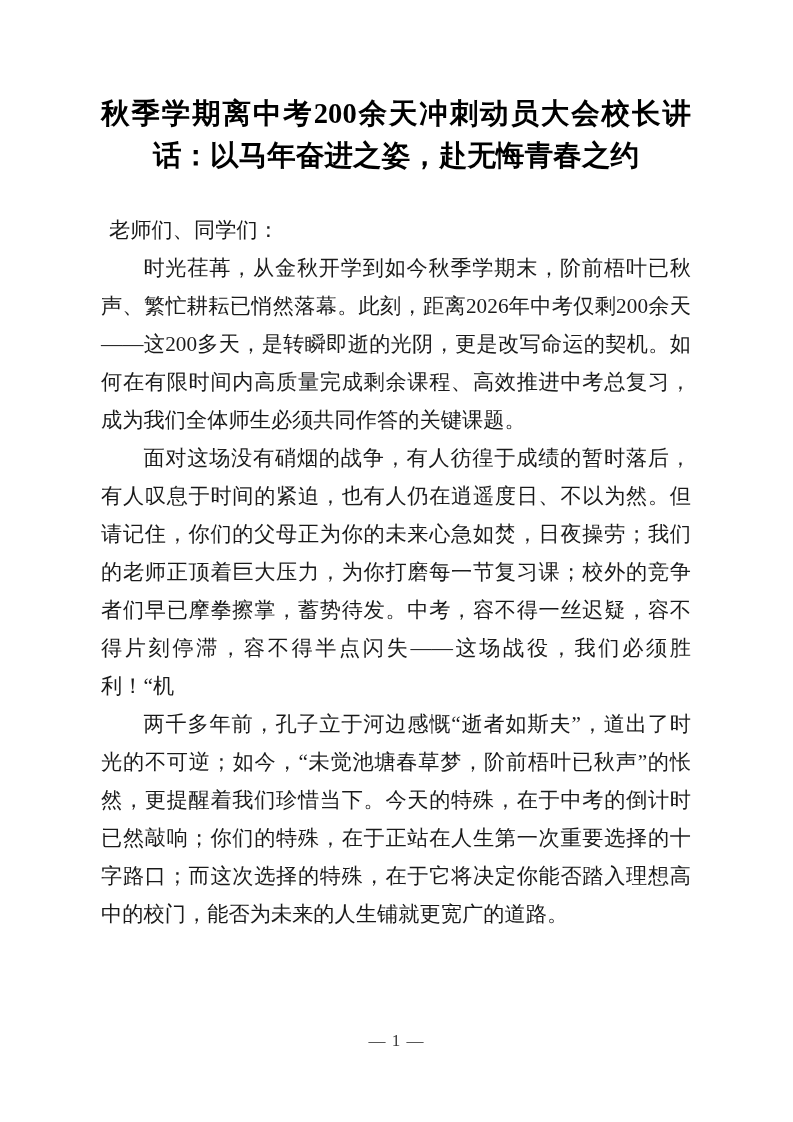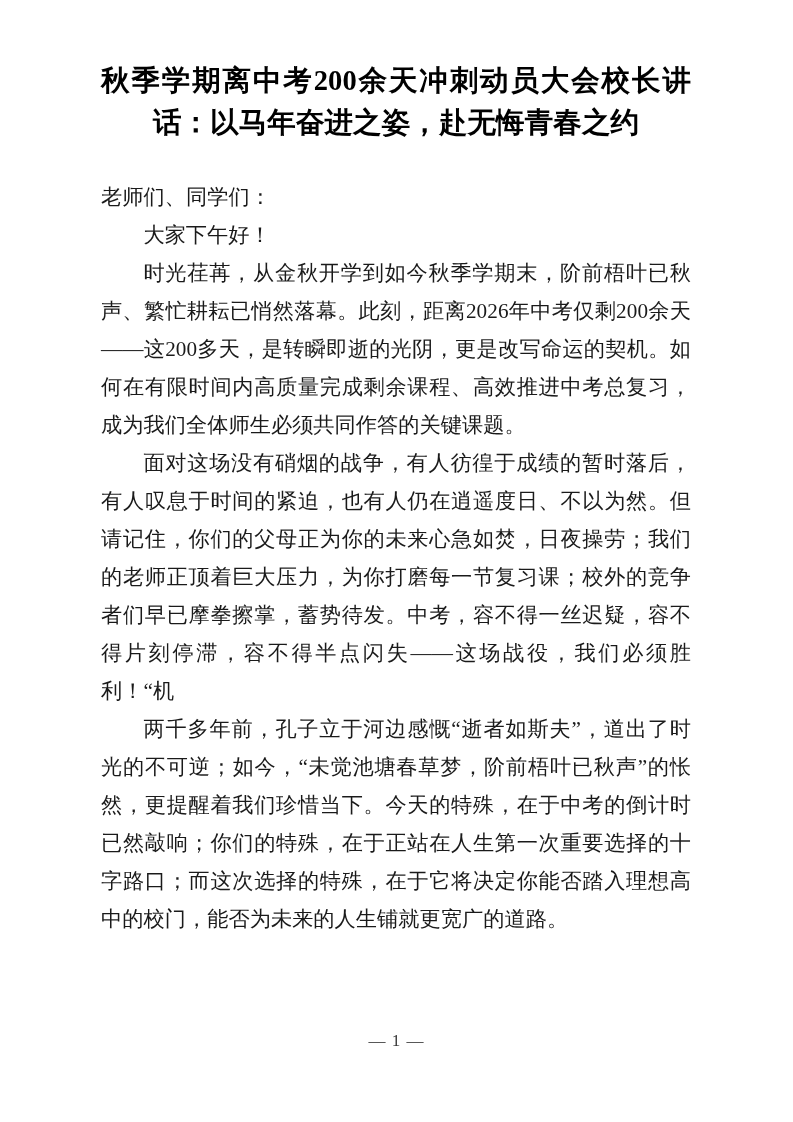--- a/index.html
+++ b/index.html
@@ -27,21 +27,21 @@
   .content {
     position: absolute;
     left: 101px;
     top: 0;
     width: 590px;
   }
 
   
   .doc-title {
     margin: 0;
-    padding-top: 60px;
+    padding-top: 93px;
     font-size: 28.5px;
     line-height: 42px;
     font-weight: bold;
     text-align: justify;
     text-align-last: center;
     letter-spacing: 0.1px;
     color: #000000;
     font-family: "Liberation Serif", "DejaVu Serif", serif;
   }
 
@@ -61,20 +61,21 @@
     color: #1a1a1a;
     font-family: "Liberation Serif", "DejaVu Serif", serif;
   }
 
   p.para.indent {
     text-indent: 2em;
   }
 
   p.para.flush {
     text-indent: 0;
+    margin-left: 8px;
   }
 
   
   .page-footer {
     position: absolute;
     left: 0;
     right: 0;
     top: 1030px;
     text-align: center;
     font-size: 17px;
@@ -90,21 +91,20 @@
 <div class="page">
 
   <div class="content">
 
     <h1 class="doc-title">秋季学期离中考200余天冲刺动员大会校长讲话：以马年奋进之姿，赴无悔青春之约</h1>
 
     <div class="body-block">
 
       <p class="para flush">老师们、同学们：</p>
 
-      <p class="para indent">大家下午好！</p>
 
       <p class="para indent">时光荏苒，从金秋开学到如今秋季学期末，阶前梧叶已秋声、繁忙耕耘已悄然落幕。此刻，距离2026年中考仅剩200余天——这200多天，是转瞬即逝的光阴，更是改写命运的契机。如何在有限时间内高质量完成剩余课程、高效推进中考总复习，成为我们全体师生必须共同作答的关键课题。</p>
 
       <p class="para indent">面对这场没有硝烟的战争，有人彷徨于成绩的暂时落后，有人叹息于时间的紧迫，也有人仍在逍遥度日、不以为然。但请记住，你们的父母正为你的未来心急如焚，日夜操劳；我们的老师正顶着巨大压力，为你打磨每一节复习课；校外的竞争者们早已摩拳擦掌，蓄势待发。中考，容不得一丝迟疑，容不得片刻停滞，容不得半点闪失——这场战役，我们必须胜利！“机</p>
 
       <p class="para indent">两千多年前，孔子立于河边感慨“逝者如斯夫”，道出了时光的不可逆；如今，“未觉池塘春草梦，阶前梧叶已秋声”的怅然，更提醒着我们珍惜当下。今天的特殊，在于中考的倒计时已然敲响；你们的特殊，在于正站在人生第一次重要选择的十字路口；而这次选择的特殊，在于它将决定你能否踏入理想高中的校门，能否为未来的人生铺就更宽广的道路。</p>
 
     </div>
   </div>
 

